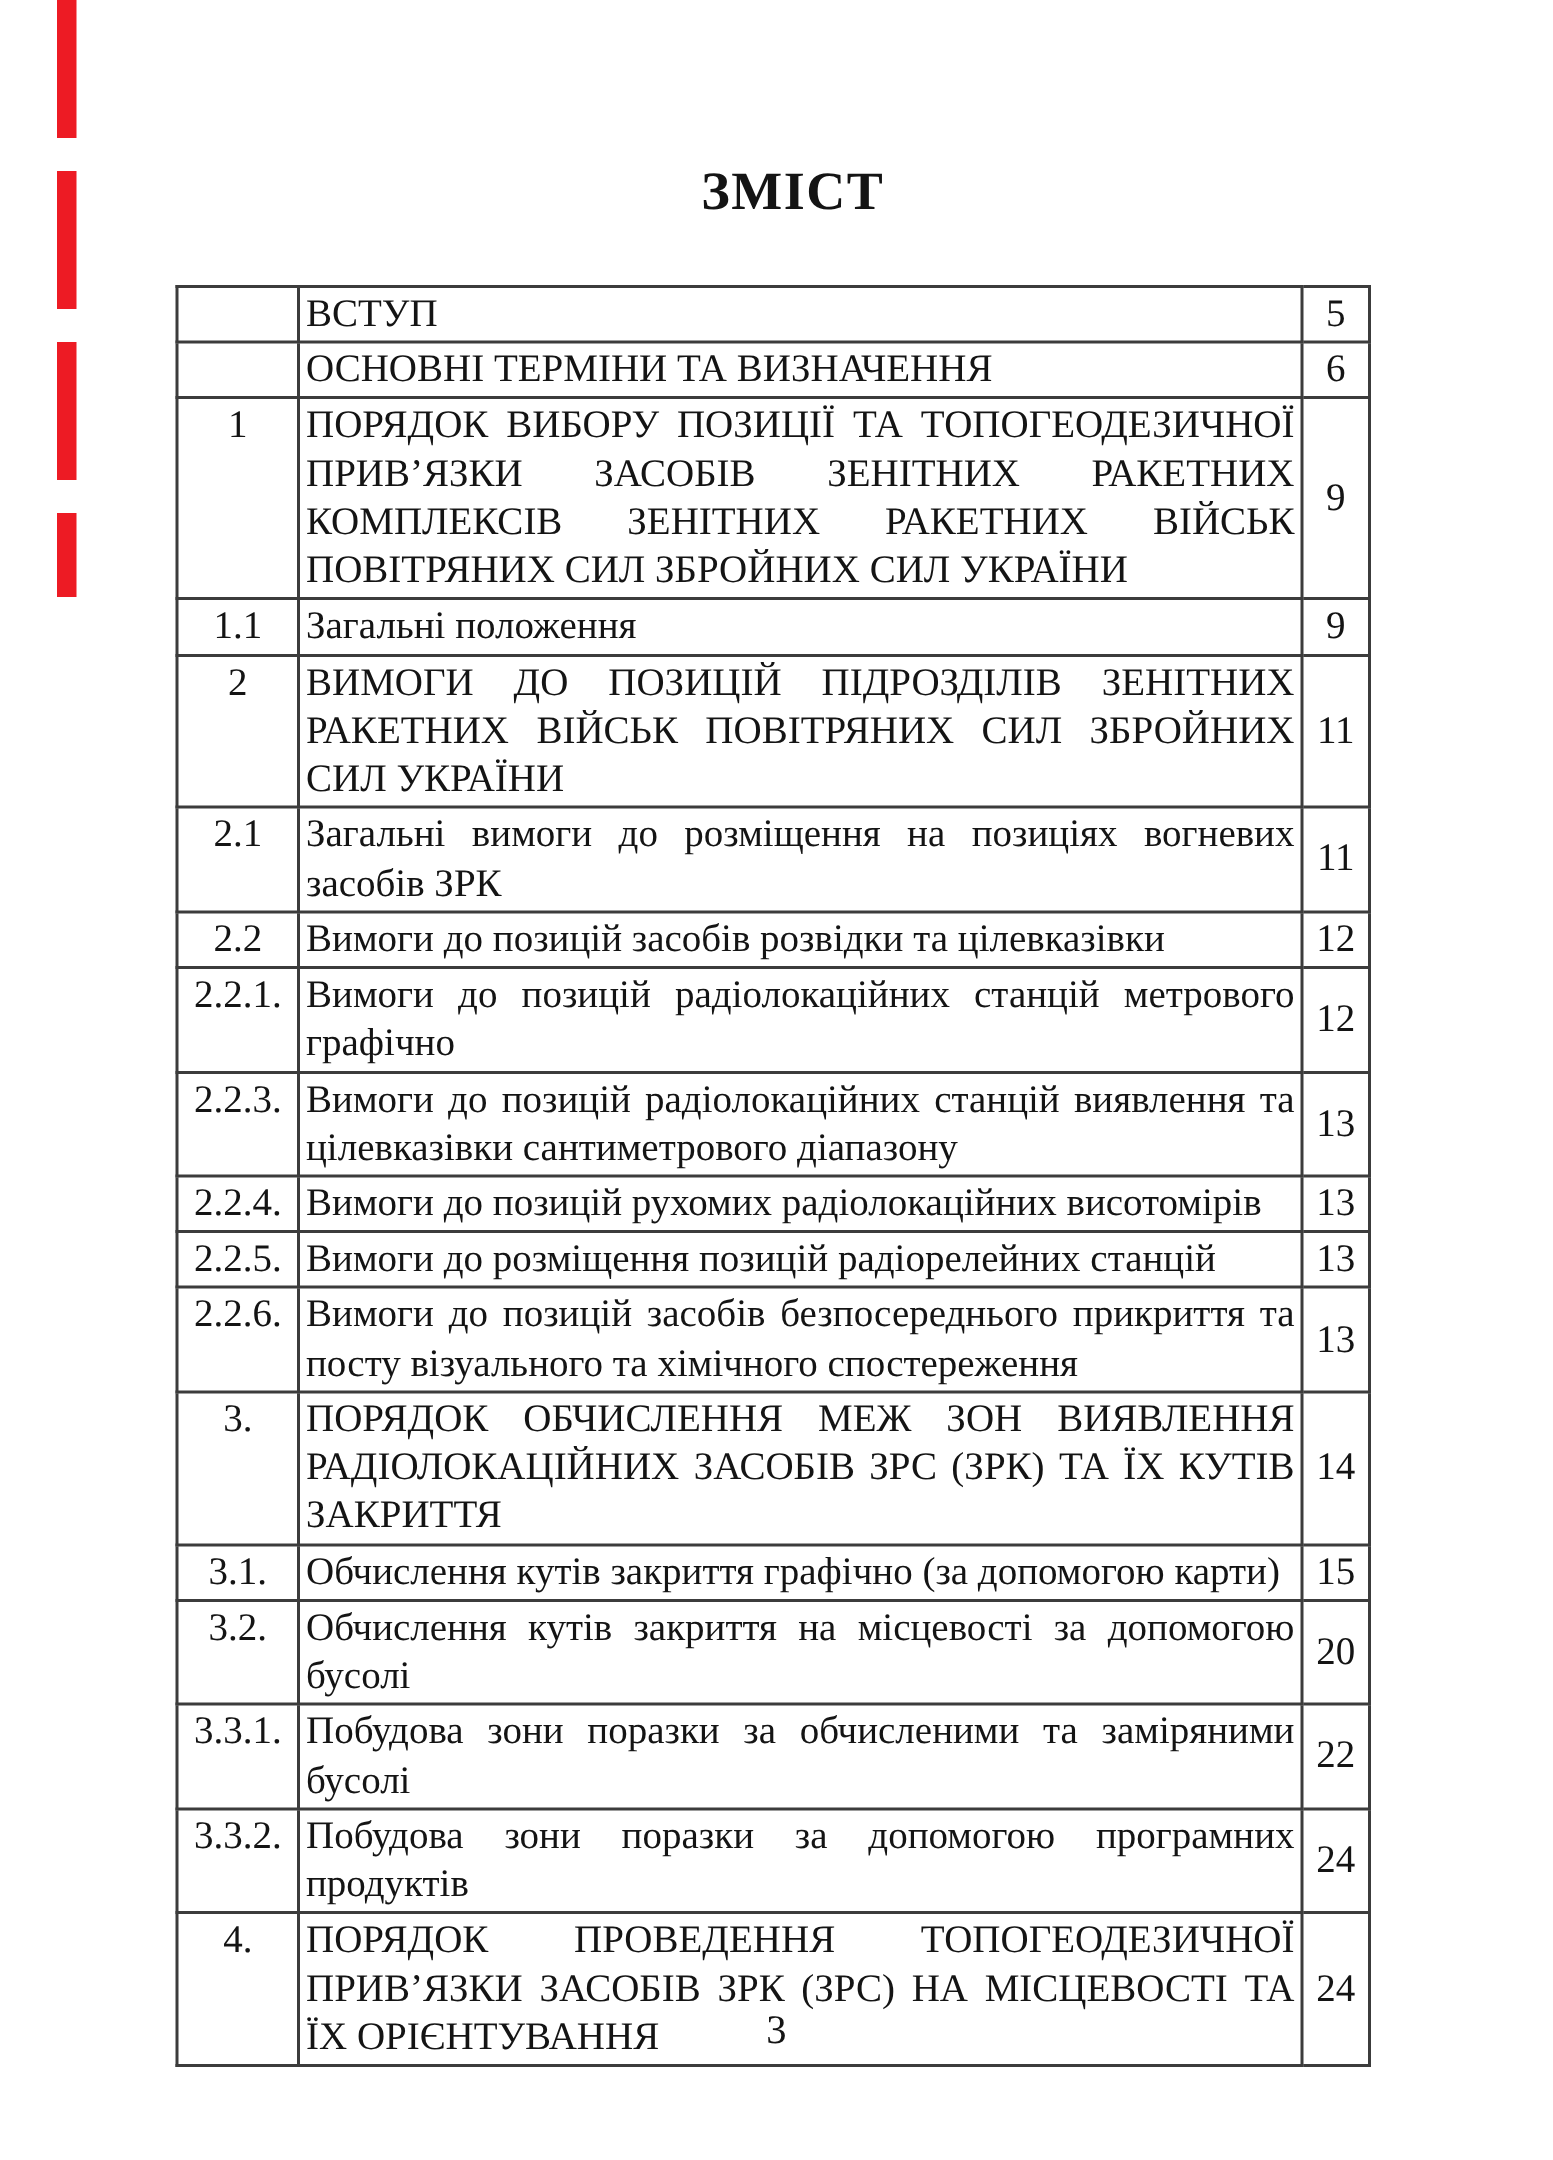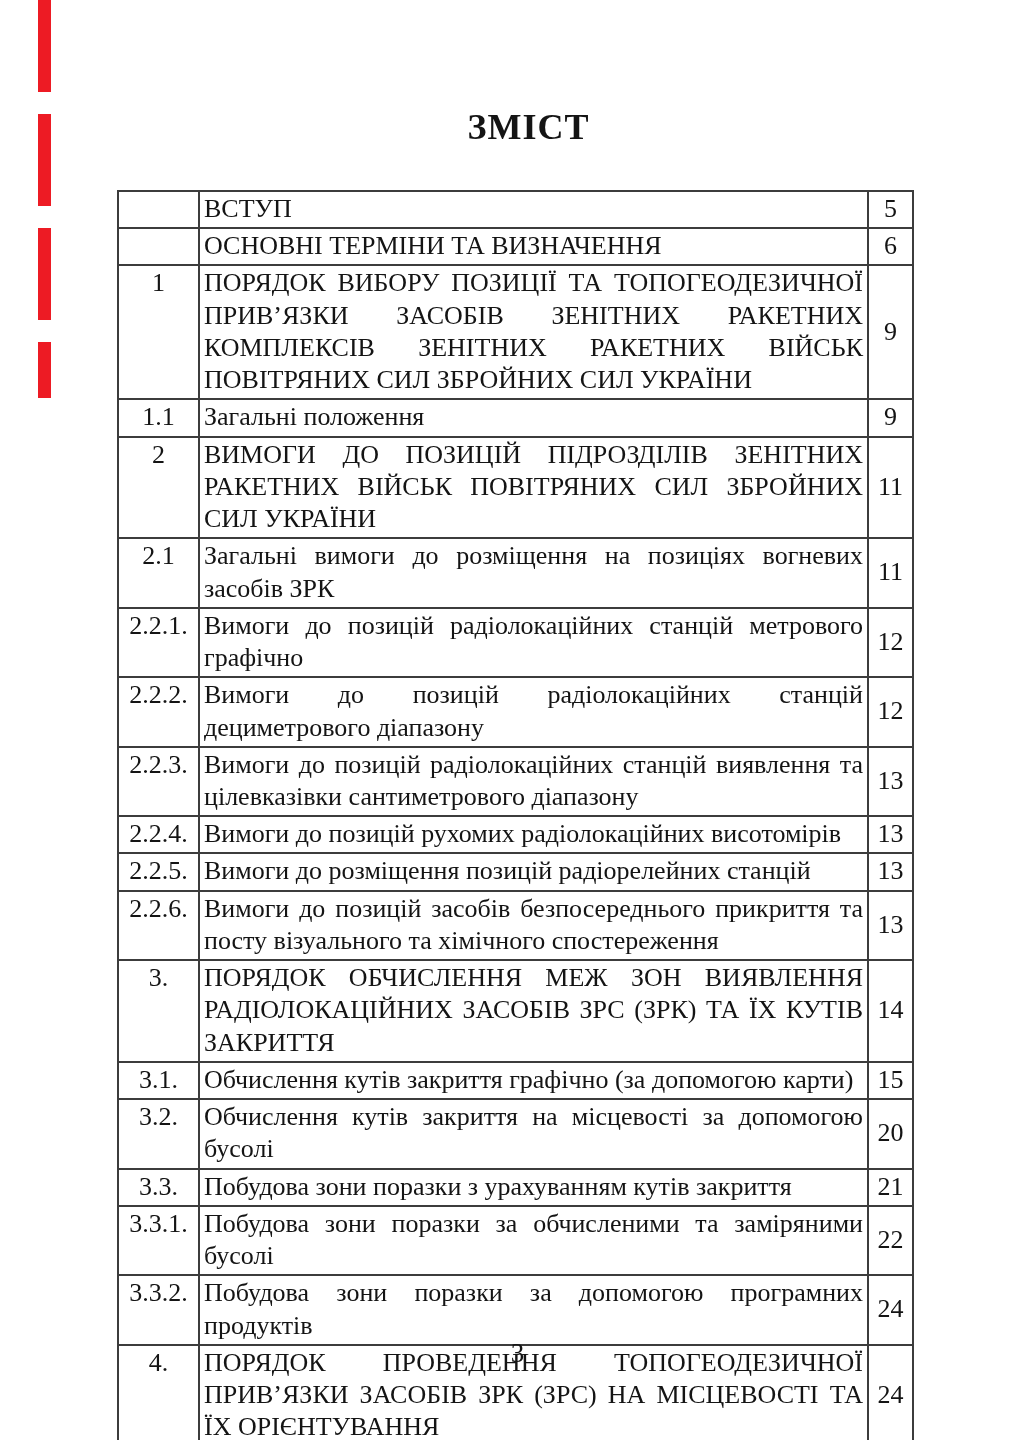--- a/index.html
+++ b/index.html
@@ -107,32 +107,32 @@
     <td class="title">ВИМОГИ ДО ПОЗИЦІЙ ПІДРОЗДІЛІВ ЗЕНІТНИХ РАКЕТНИХ ВІЙСЬК ПОВІТРЯНИХ СИЛ ЗБРОЙНИХ СИЛ УКРАЇНИ</td>
     <td class="page">11</td>
   </tr>
 
   <tr>
     <td class="num">2.1</td>
     <td class="title">Загальні вимоги до розміщення на позиціях вогневих засобів ЗРК</td>
     <td class="page">11</td>
   </tr>
 
+  <tr>
+    <td class="num">2.2</td>
+    <td class="title">Вимоги до позицій засобів розвідки та цілевказівки</td>
+    <td class="page">12</td>
+  </tr>
 
   <tr>
     <td class="num">2.2.1.</td>
     <td class="title">Вимоги до позицій радіолокаційних станцій метрового графічно</td>
     <td class="page">12</td>
   </tr>
 
-  <tr>
-    <td class="num">2.2.2.</td>
-    <td class="title">Вимоги до позицій радіолокаційних станцій дециметрового діапазону</td>
-    <td class="page">12</td>
-  </tr>
 
   <tr>
     <td class="num">2.2.3.</td>
     <td class="title">Вимоги до позицій радіолокаційних станцій виявлення та цілевказівки сантиметрового діапазону</td>
     <td class="page">13</td>
   </tr>
 
   <tr>
     <td class="num">2.2.4.</td>
     <td class="title">Вимоги до позицій рухомих радіолокаційних висотомірів</td>
@@ -162,25 +162,20 @@
     <td class="title">Обчислення кутів закриття графічно (за допомогою карти)</td>
     <td class="page">15</td>
   </tr>
 
   <tr>
     <td class="num">3.2.</td>
     <td class="title">Обчислення кутів закриття на місцевості за допомогою бусолі</td>
     <td class="page">20</td>
   </tr>
 
-  <tr>
-    <td class="num">3.3.</td>
-    <td class="title">Побудова зони поразки з урахуванням кутів закриття</td>
-    <td class="page">21</td>
-  </tr>
 
   <tr>
     <td class="num">3.3.1.</td>
     <td class="title">Побудова зони поразки за обчисленими та заміряними бусолі</td>
     <td class="page">22</td>
   </tr>
 
   <tr>
     <td class="num">3.3.2.</td>
     <td class="title">Побудова зони поразки за допомогою програмних продуктів</td>

